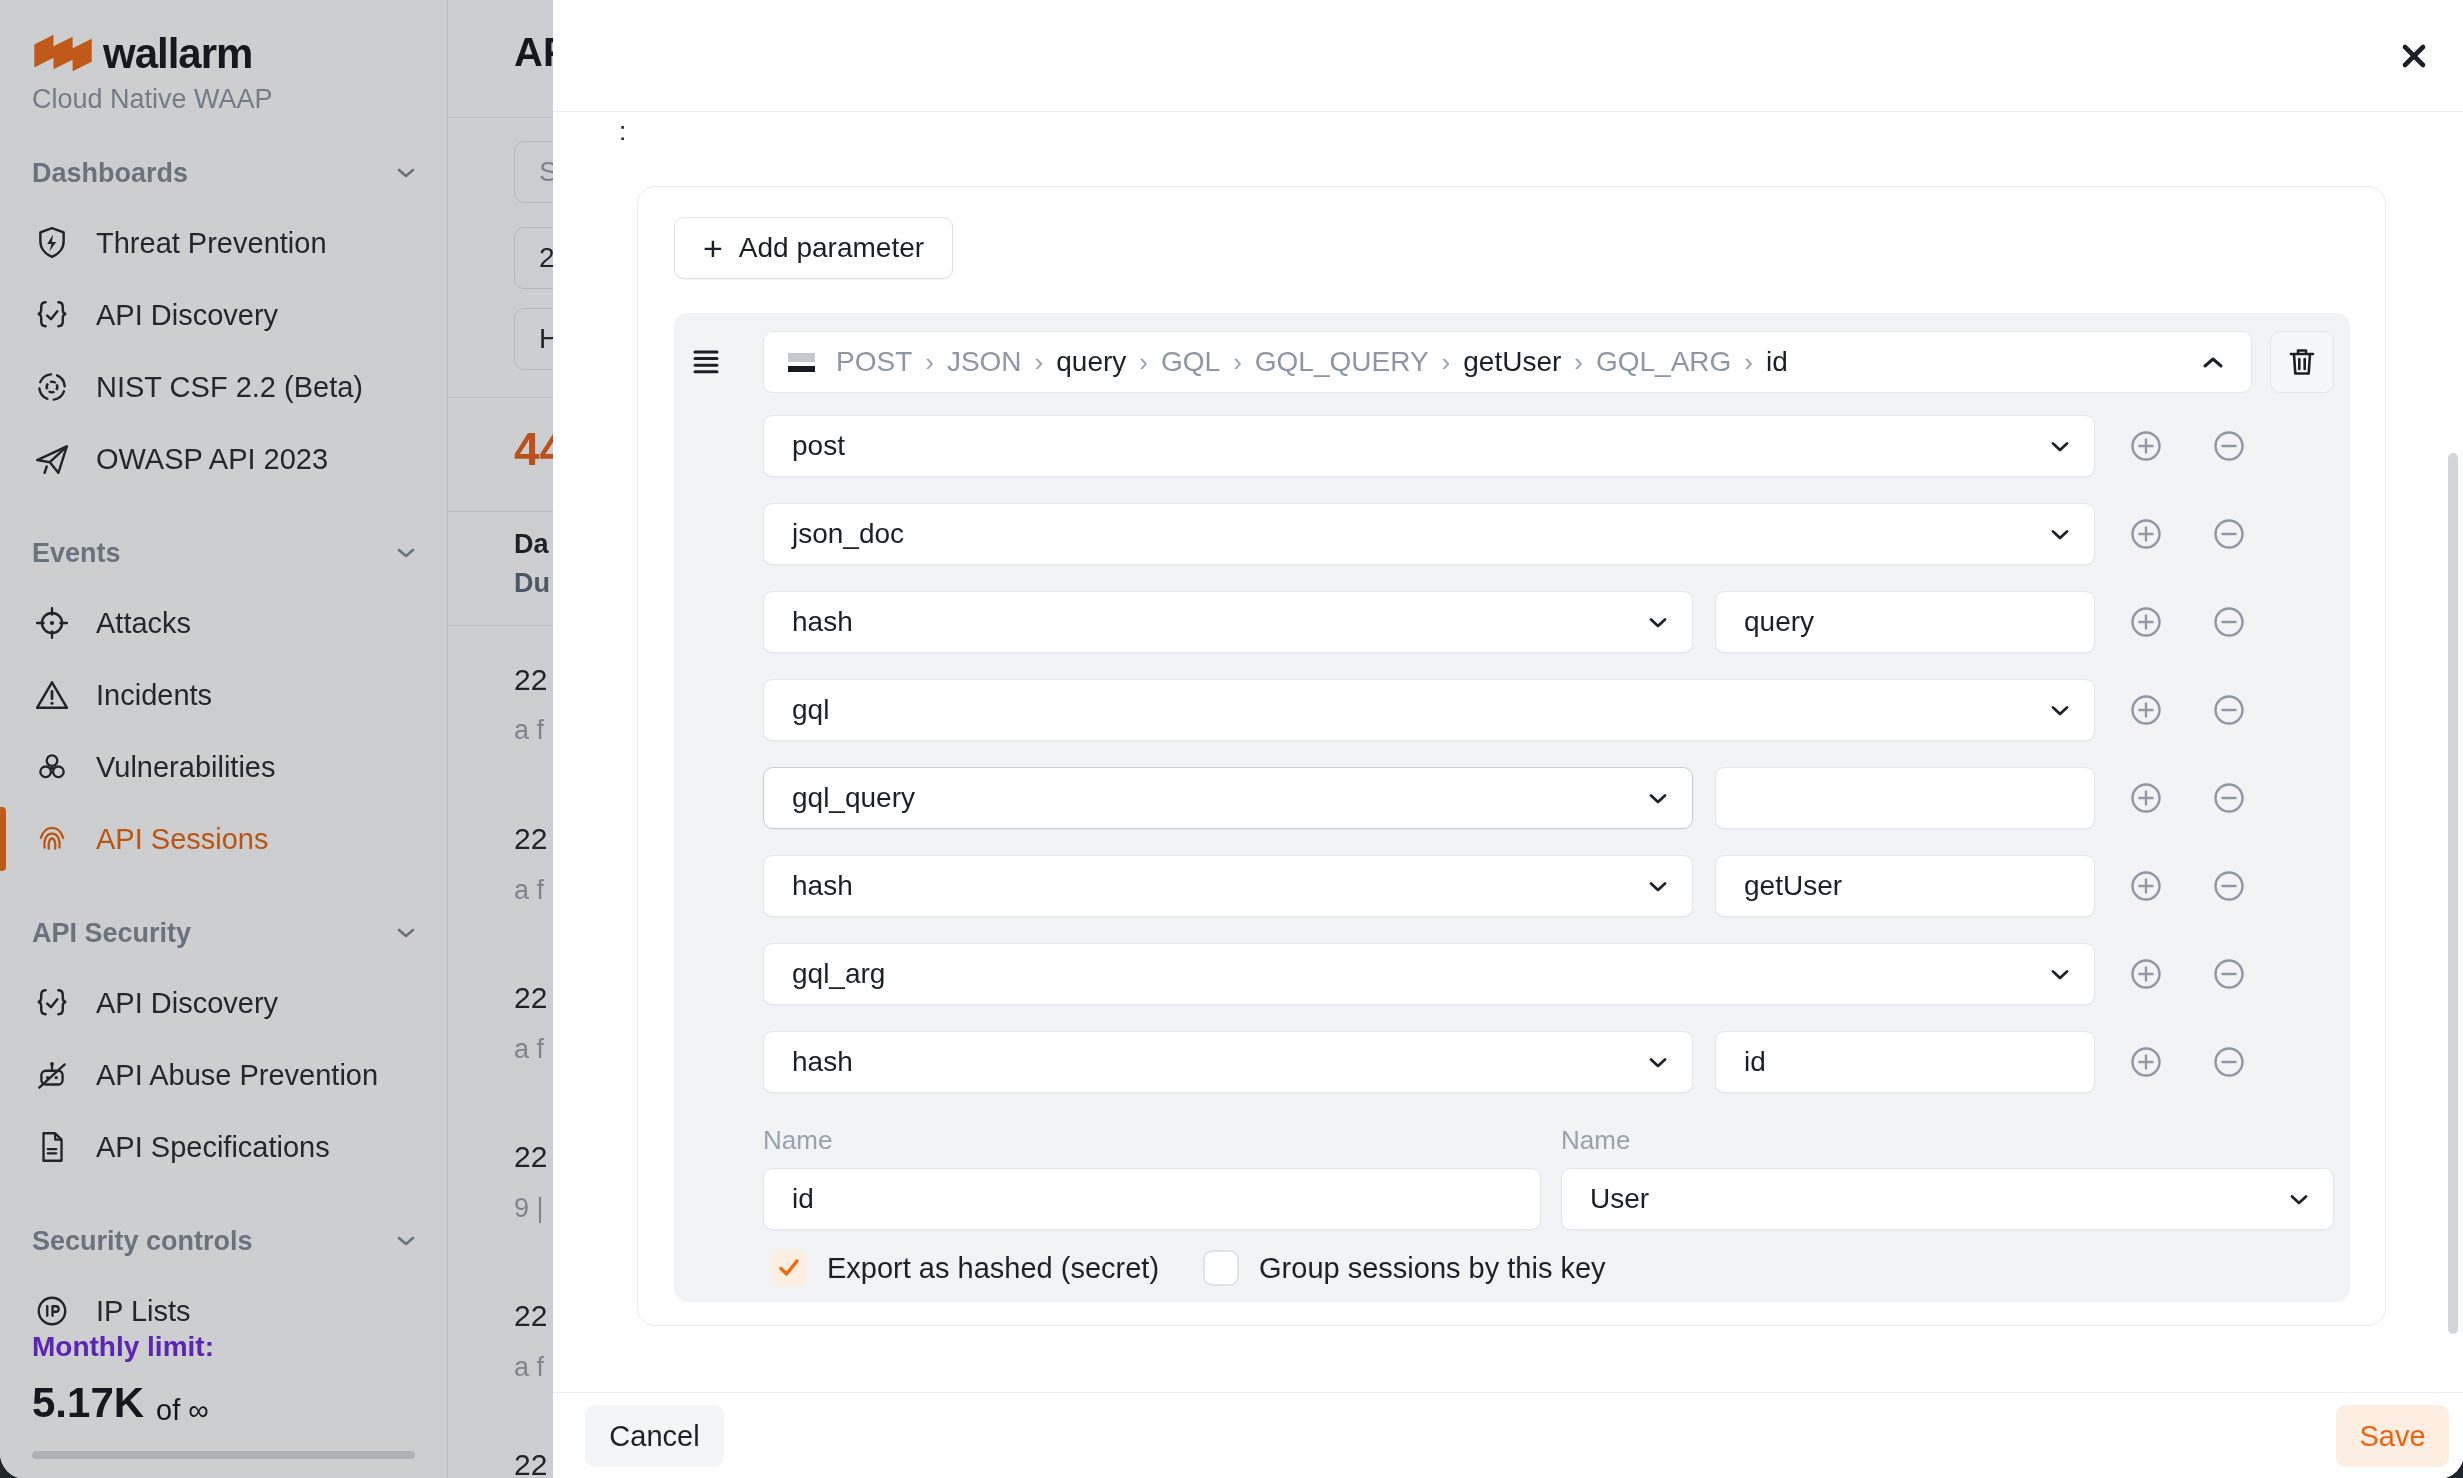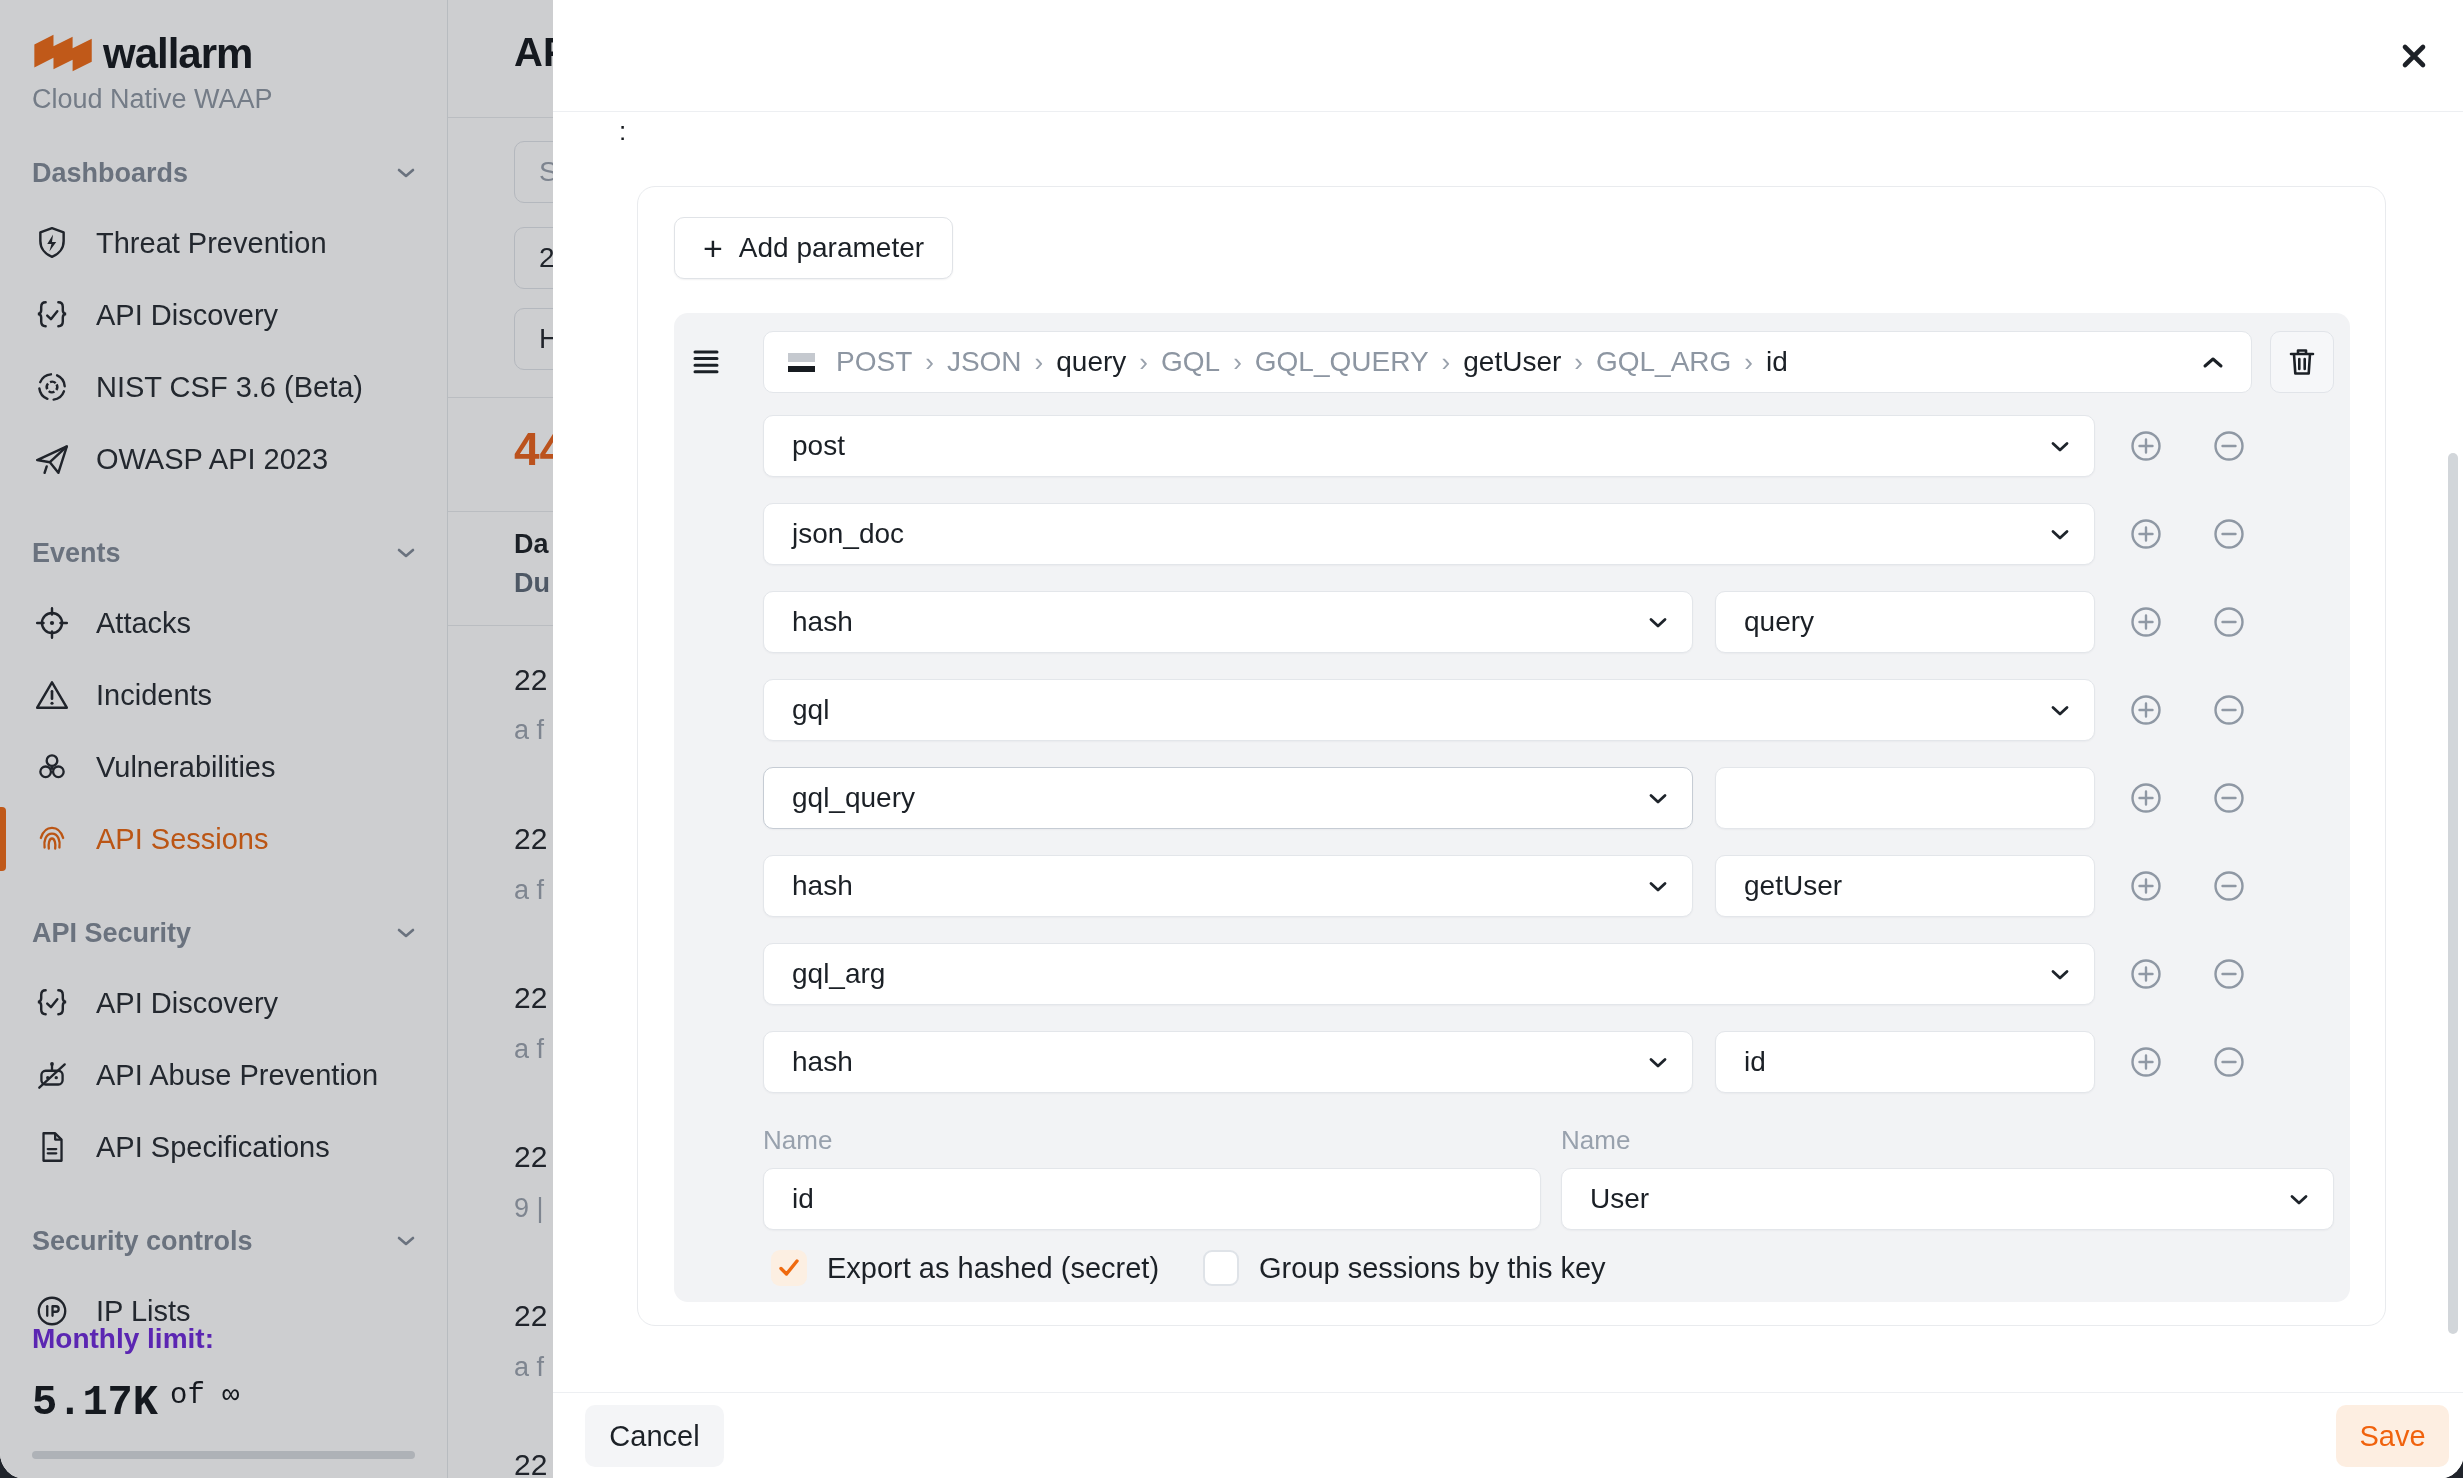--- a/index.html
+++ b/index.html
@@ -15,21 +15,21 @@
   .side-head{display:flex;align-items:center;justify-content:space-between;height:44px;margin:36px 30px 0 32px;font-size:27px;font-weight:700;color:#808a97;}
   .side-head:first-of-type{margin-top:40px;}
   .side-items{margin-top:12px;}
   .side-item{position:relative;display:flex;align-items:center;gap:26px;height:72px;padding-left:34px;font-size:29px;color:#262b31;cursor:pointer;}
   .side-item .icn{width:36px;height:36px;flex:0 0 auto;color:#22262c;}
   .side-item.active{color:#e8650f;}
   .side-item.active .icn{color:#e8650f;}
   .active-bar{position:absolute;left:0;top:4px;width:6px;height:64px;background:#ef6a15;border-radius:0 4px 4px 0;}
   .monthly{position:absolute;left:32px;right:32px;bottom:20px;}
   .monthly-label{font-size:28px;color:#6d28d9;font-weight:bold;}
-  .monthly-value-row{margin-top:24px;display:flex;align-items:flex-start;gap:12px;font-family:Liberation Mono, monospace;}
+  .monthly-value-row{margin-top:16px;display:flex;align-items:flex-end;gap:12px;}
   .monthly-value{font-size:42px;font-weight:700;color:#14181d;}
   .monthly-suffix{font-size:29px;color:#14181d;}
   .monthly-bar{margin-top:24px;height:8px;border-radius:4px;background:#d8dbdf;}
 
   
   .bg-page{position:absolute;left:448px;top:0;width:105px;height:100%;background:#fff;overflow:hidden;}
   .bg-page .frag{position:absolute;white-space:nowrap;}
   .bg-title{left:66px;top:30px;font-size:40px;font-weight:700;color:#14181d;}
   .bg-line{position:absolute;left:0;width:199px;height:1px;background:#e7e9ec;}
   .bg-chip{position:absolute;left:66px;width:299px;height:62px;border:1.5px solid #dfe3e8;border-radius:10px;background:#fff;box-sizing:border-box;display:flex;align-items:center;padding-left:24px;font-size:28px;}
@@ -124,21 +124,21 @@
             <path d="M23 5c3.2 0 4.2 1.6 4.2 4.4v3.2c0 2.2 1 3.4 3.2 3.4-2.2 0-3.2 1.2-3.2 3.4v3.8c0 2.8-1 4.4-4.2 4.4" fill="none" stroke="currentColor" stroke-width="2.3" stroke-linecap="round"></path>
             <polyline points="12.5,17.5 16,21 22,13.5" fill="none" stroke="currentColor" stroke-width="2.3" stroke-linecap="round" stroke-linejoin="round"></polyline>
           </svg>
         <span>API Discovery</span>
       </div>
       <div class="side-item">
         <svg class="icn" viewBox="0 0 34 34">
             <circle cx="17" cy="17" r="12" fill="none" stroke="currentColor" stroke-width="2.3" stroke-dasharray="13 6" stroke-linecap="round" transform="rotate(20 17 17)"></circle>
             <circle cx="17" cy="17" r="5" fill="none" stroke="currentColor" stroke-width="2.3" stroke-dasharray="5.5 2.4" transform="rotate(-30 17 17)"></circle>
           </svg>
-        <span>NIST CSF 3.6 (Beta)</span>
+        <span>NIST CSF 2.2 (Beta)</span>
       </div>
       <div class="side-item">
         <svg class="icn" viewBox="0 0 34 34">
             <path d="M3 18 L31 5 L23 30 L15 20 Z" fill="none" stroke="currentColor" stroke-width="2.3" stroke-linejoin="round"></path>
             <path d="M15 20 L31 5" fill="none" stroke="currentColor" stroke-width="2.3" stroke-linejoin="round"></path>
             <path d="M12 24l-2 6" fill="none" stroke="currentColor" stroke-width="2.3" stroke-linecap="round"></path>
           </svg>
         <span>OWASP API 2023</span>
       </div>
     </div>

